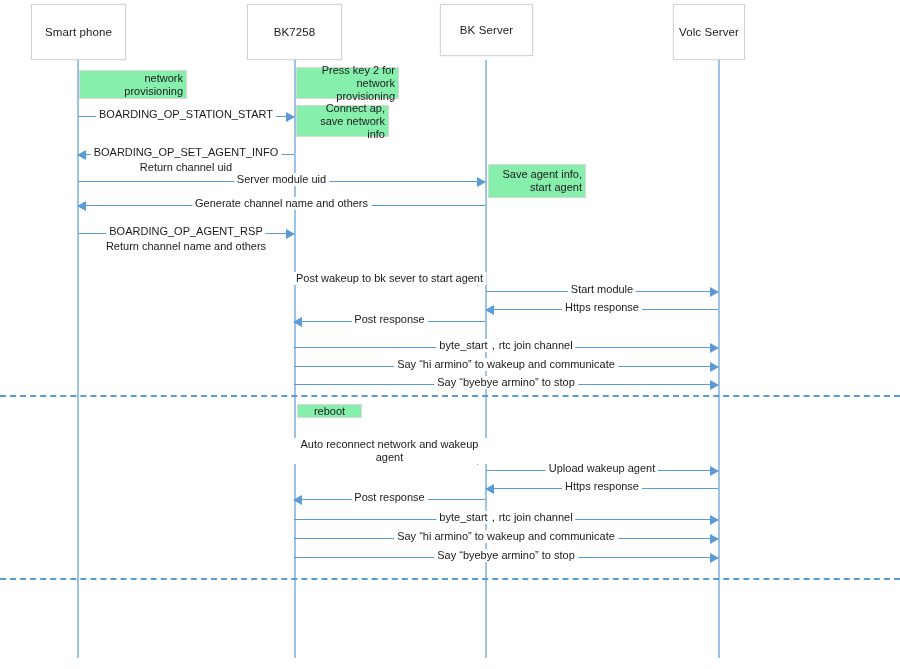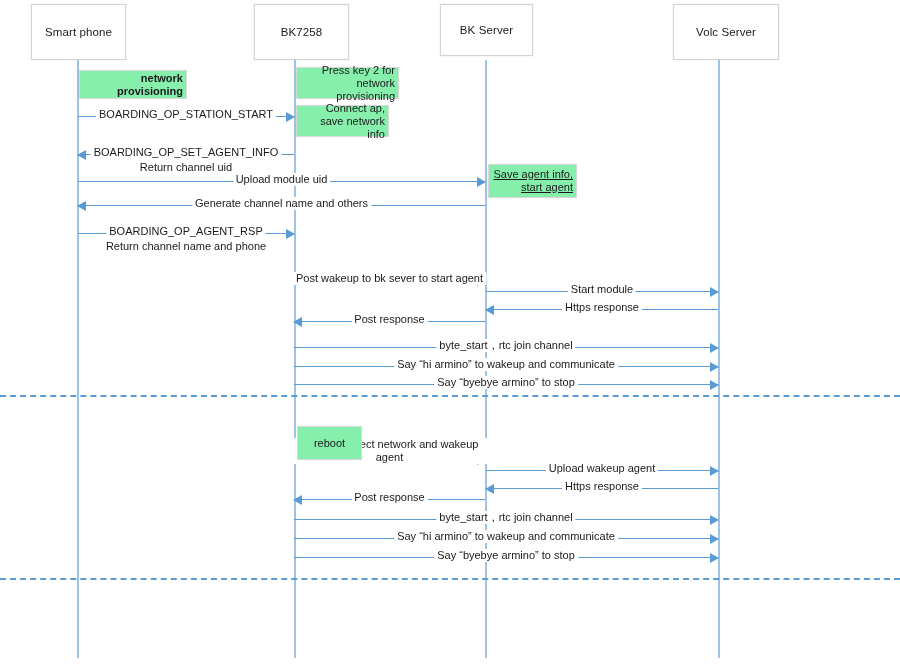--- a/index.html
+++ b/index.html
@@ -108,81 +108,81 @@
   }
 </style>
 </head>
 <body>
 
 <div id="diagram-root">
 
   <div class="participant" style="left:31px; top:4px; width:95px; height:56px;">
     <span>Smart phone</span>
   </div>
-  <div class="participant" style="left:254px; top:4px; width:95px; height:56px;">
+  <div class="participant" style="left:247px; top:4px; width:95px; height:56px;">
     <span>BK7258</span>
   </div>
   <div class="participant" style="left:440px; top:4px; width:93px; height:52px;">
     <span>BK Server</span>
   </div>
-  <div class="participant" style="left:673px; top:4px; width:106px; height:56px;">
+  <div class="participant" style="left:673px; top:4px; width:72px; height:56px;">
     <span>Volc Server</span>
   </div>
 
   <div class="lifeline" style="left:77px;  top:60px; height:598px;"></div>
   <div class="lifeline" style="left:294px; top:60px; height:598px;"></div>
   <div class="lifeline" style="left:485px; top:60px; height:598px;"></div>
   <div class="lifeline" style="left:718px; top:60px; height:598px;"></div>
 
-  <div class="note" style="left:79px; top:70px; width:108px; height:29px;font-weight:bold;">
+  <div class="note" style="left:79px; top:70px; width:108px; height:29px;">
     <span>network provisioning</span>
   </div>
   <div class="note" style="left:296px; top:67px; width:103px; height:32px;">
     <span>Press key 2 for network provisioning</span>
   </div>
   <div class="note" style="left:296px; top:105px; width:93px; height:32px;padding-left:20px;">
     <span>Connect ap, save network info</span>
   </div>
-  <div class="note" style="left:488px; top:164px; width:89px; height:34px;text-decoration:underline;">
+  <div class="note" style="left:488px; top:164px; width:98px; height:34px;">
     <span>Save agent info, start agent</span>
   </div>
-  <div class="note" style="left:297px; top:426px; width:65px; height:34px;">
+  <div class="note" style="left:297px; top:404px; width:65px; height:14px;">
     <span>reboot</span>
   </div>
 
   <div class="msg to-right" style="left:78px; top:116px; width:216px;">
     <div class="line"></div>
     <div class="head"></div>
     <div class="label one-line">BOARDING_OP_STATION_START</div>
   </div>
 
   <div class="msg to-left" style="left:78px; top:154px; width:216px;">
     <div class="line"></div>
     <div class="head"></div>
     <div class="label one-line">BOARDING_OP_SET_AGENT_INFO</div>
     <div class="label below">Return channel uid</div>
   </div>
 
   <div class="msg to-right" style="left:78px; top:181px; width:407px;">
     <div class="line"></div>
     <div class="head"></div>
-    <div class="label one-line">Upload module uid</div>
+    <div class="label one-line">Server module uid</div>
   </div>
 
   <div class="msg to-left" style="left:78px; top:205px; width:407px;">
     <div class="line"></div>
     <div class="head"></div>
     <div class="label one-line">Generate channel name and others</div>
   </div>
 
   <div class="msg to-right" style="left:78px; top:233px; width:216px;">
     <div class="line"></div>
     <div class="head"></div>
     <div class="label one-line">BOARDING_OP_AGENT_RSP</div>
-    <div class="label below">Return channel name and phone</div>
+    <div class="label below">Return channel name and others</div>
   </div>
 
   <div class="msg to-right" style="left:294px; top:280px; width:191px;">
     <div class="line"></div>
     <div class="head"></div>
     <div class="label one-line">Post wakeup to bk sever to start agent</div>
   </div>
 
   <div class="msg to-right" style="left:486px; top:291px; width:232px;">
     <div class="line"></div>

